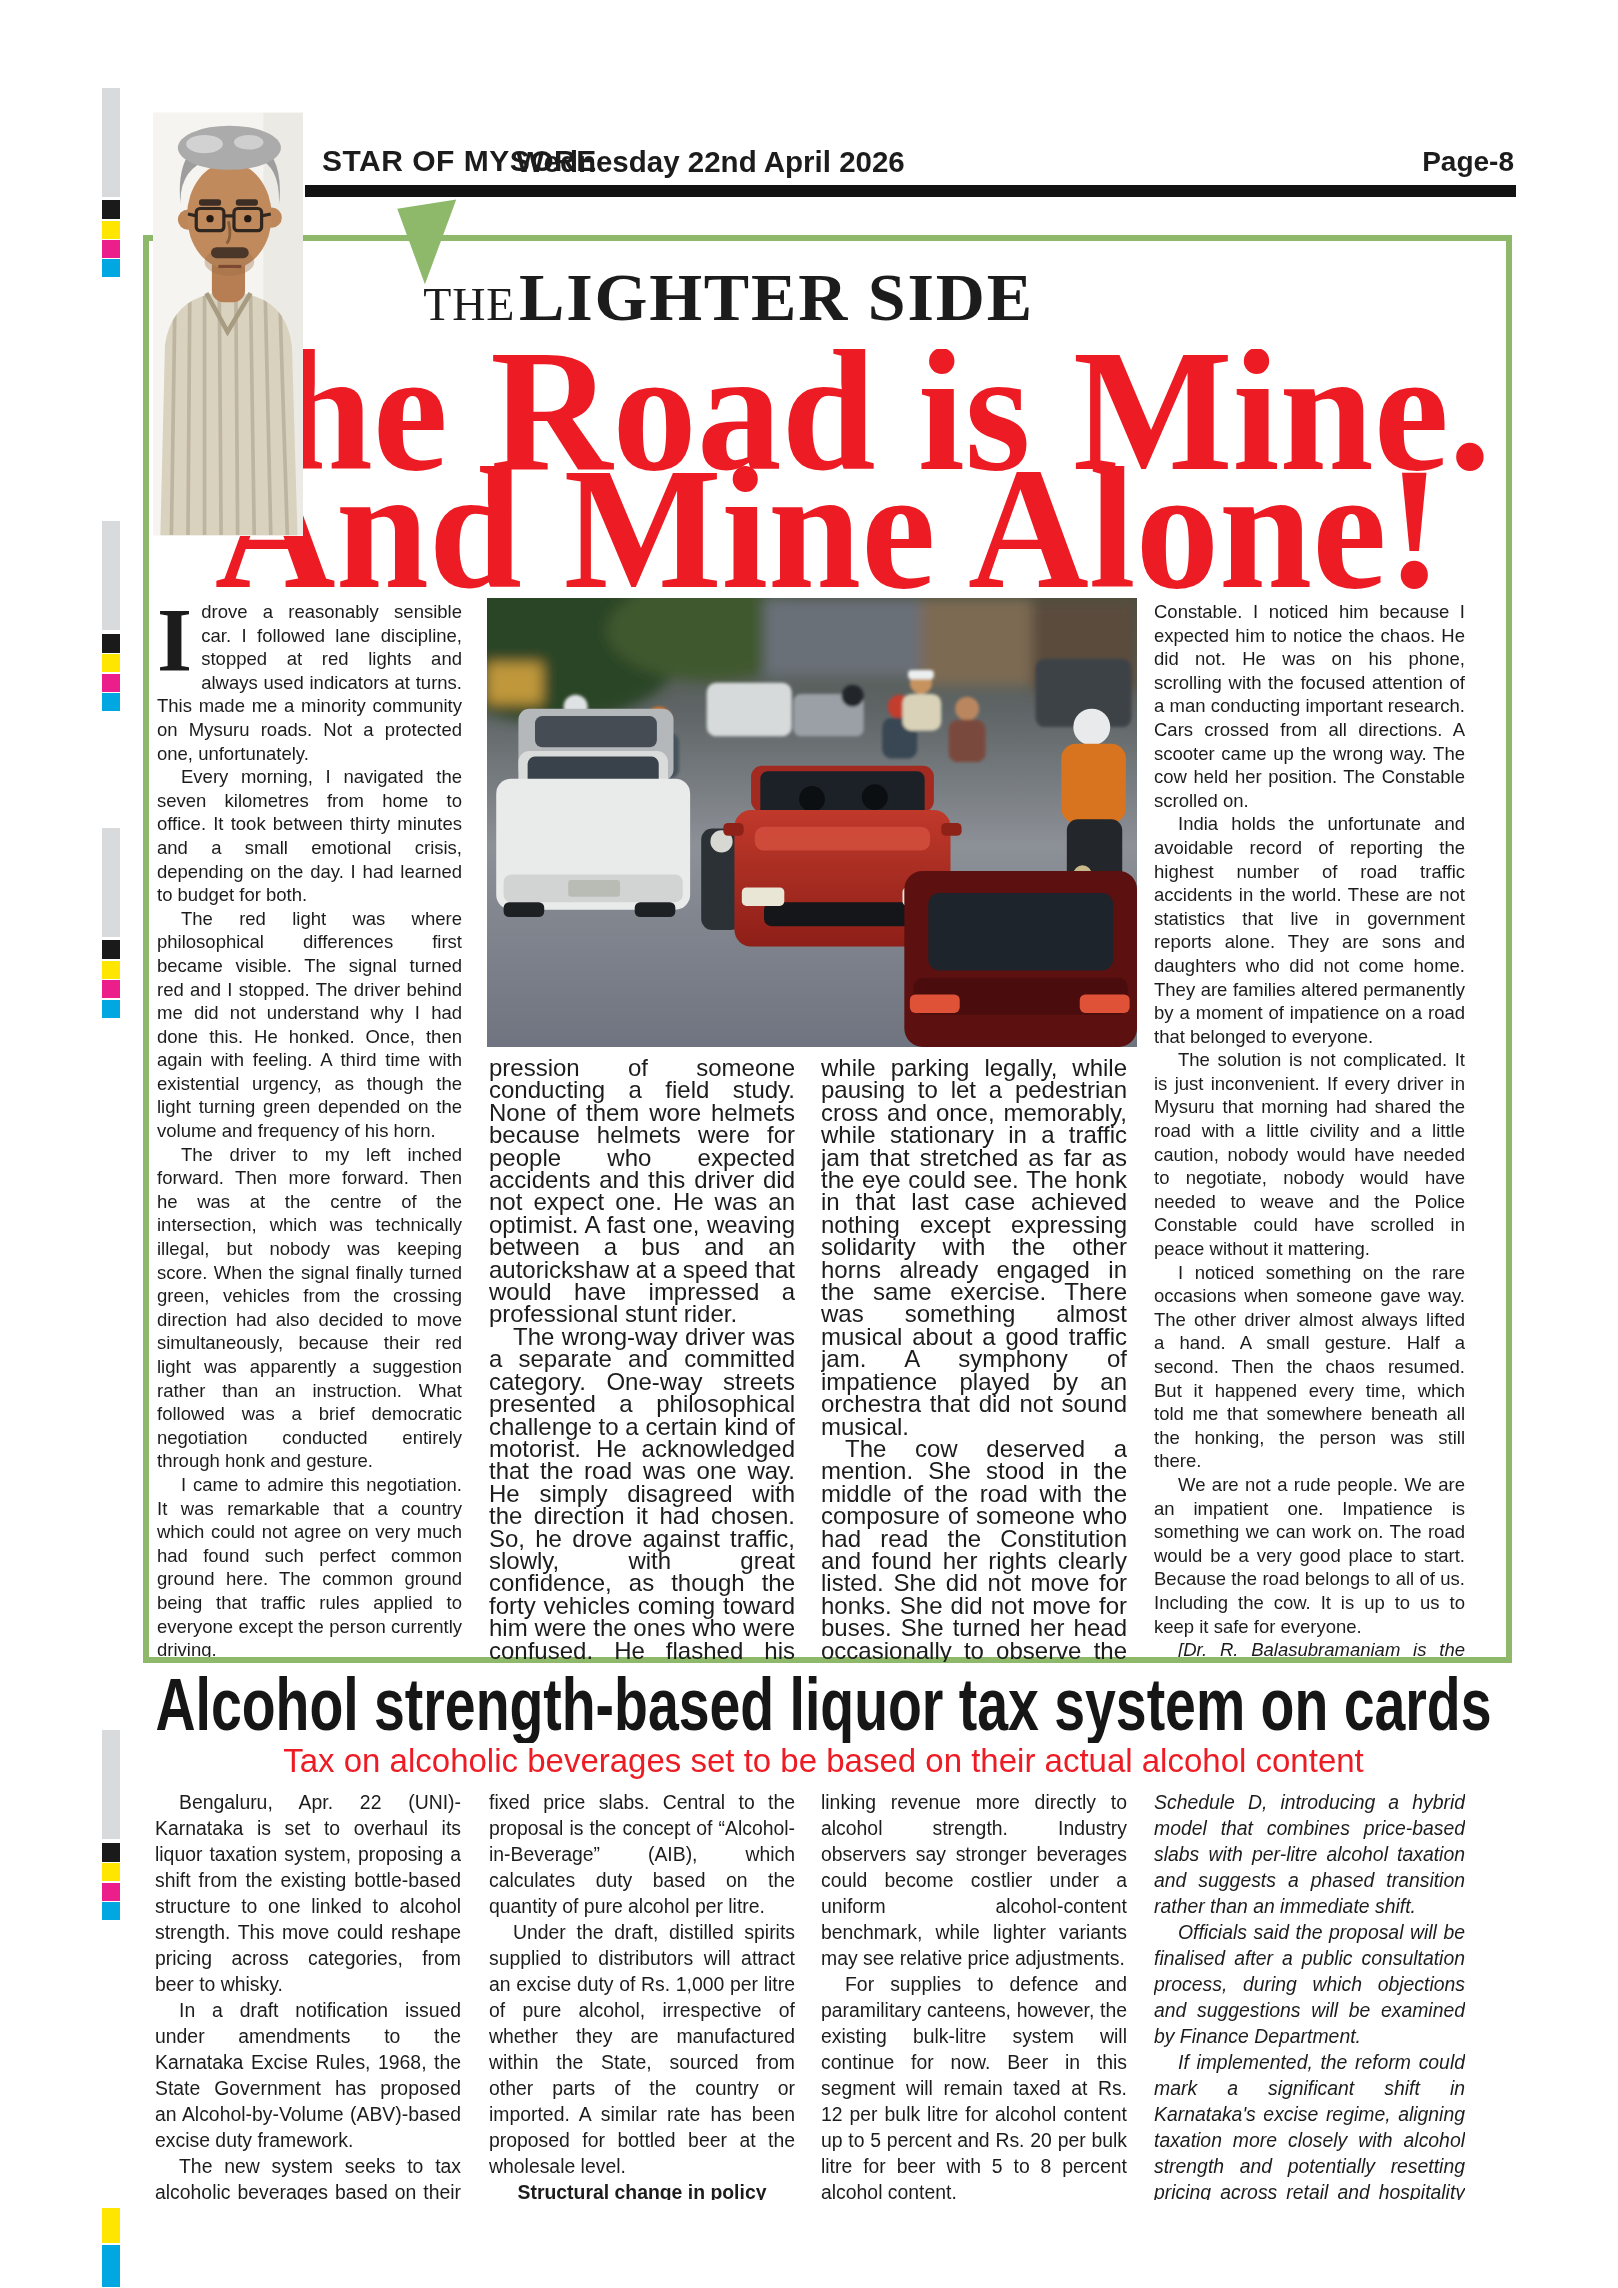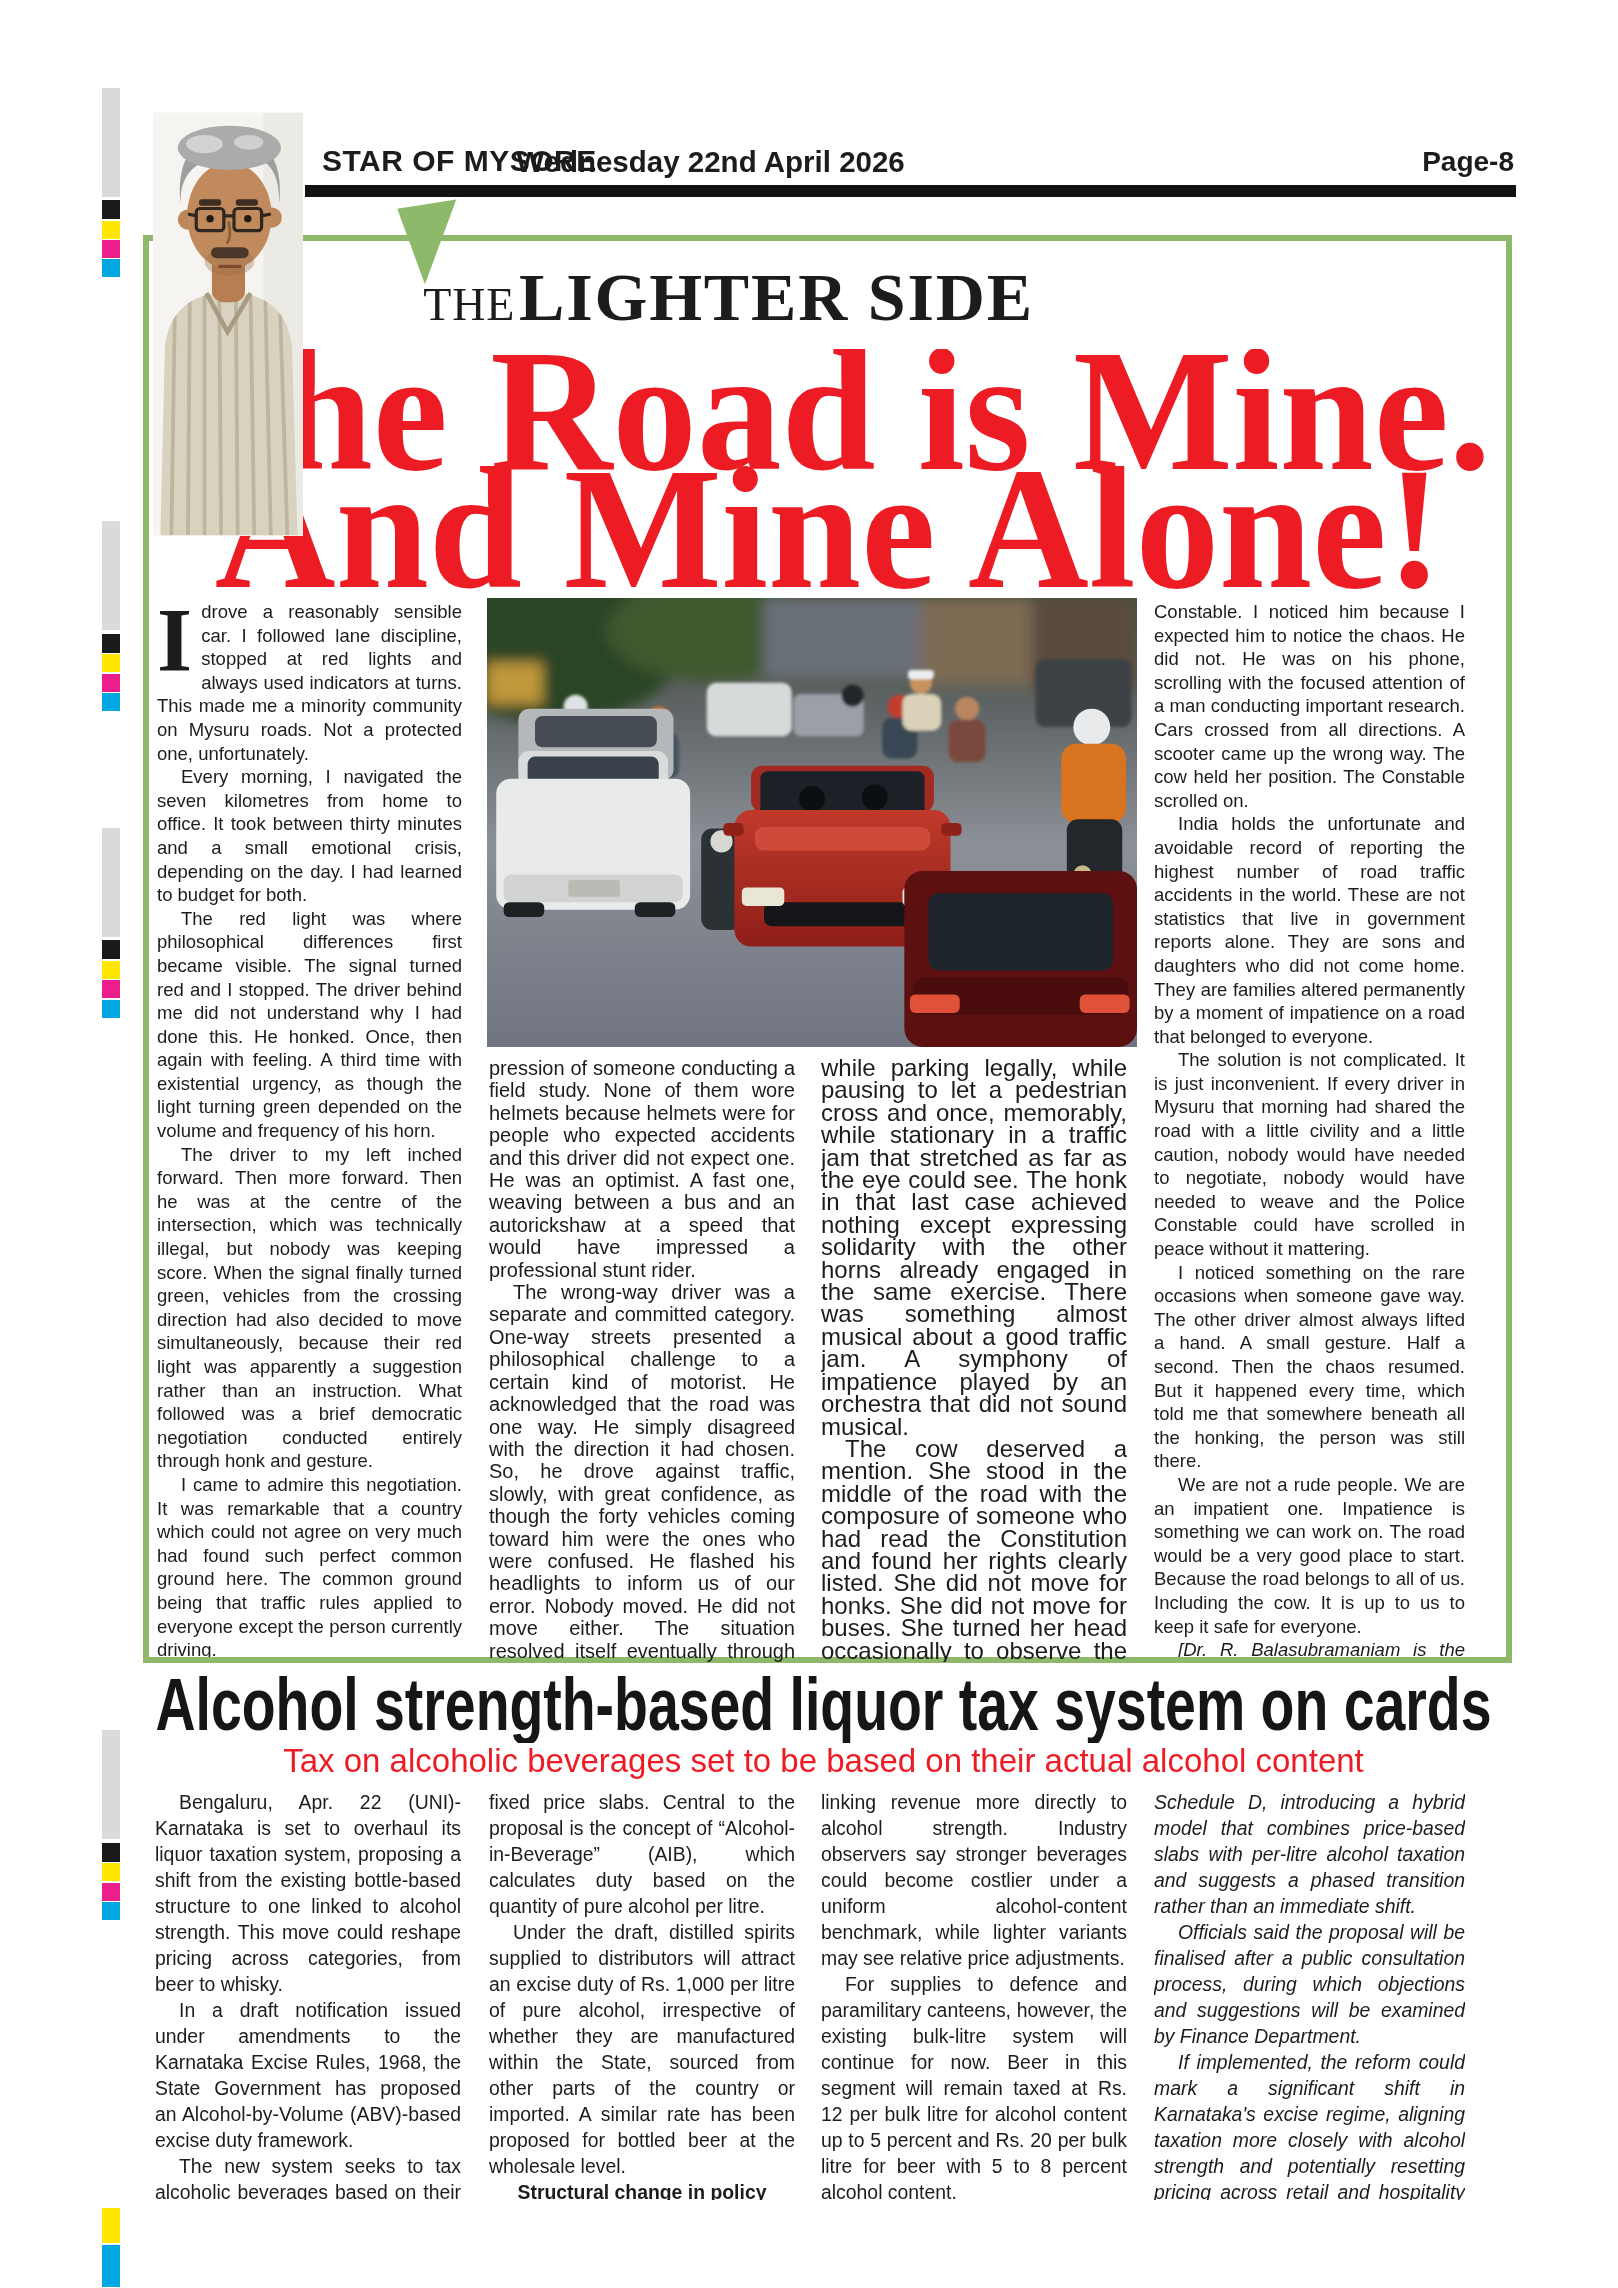--- a/index.html
+++ b/index.html
@@ -37,21 +37,21 @@
   .ls-title .the{font-size:46px;letter-spacing:0.9px;}
   .ls-title .main{font-size:68px;font-weight:bold;letter-spacing:1.8px;}
   .byline{position:absolute;left:1147px;top:318px;width:332px;font-size:27px;font-weight:bold;}
 
   .headline-svg{position:absolute;left:150px;top:349px;width:1357px;height:251px;}
   .headline-svg text{font-family:"Liberation Serif", serif;font-weight:bold;fill:var(--red);}
 
   
   .col{position:absolute;text-align:justify;font-size:18.5px;line-height:23.6px;overflow:hidden;}
   .col1{left:157px;top:600px;width:305px;height:1057px;}
-  .col2{left:489px;top:1057px;width:306px;height:605px;font-size:20px;line-height:22.4px;}
+  .col2{left:489px;top:1057px;width:306px;height:605px;font-size:24px;line-height:22.4px;}
   .col3{left:821px;top:1057px;width:306px;height:605px;font-size:24px;line-height:22.4px;}
   .col4{left:1154px;top:600px;width:311px;height:1057px;}
   .para{margin:0;text-indent:24px;}
   .cont > .para:first-child{text-indent:0;}
   .dropcap-para{text-indent:0;}
   .dropcap{float:left;font-family:"Liberation Serif", serif;font-weight:bold;font-size:90px;
     line-height:70px;margin:5.5px 9.2px 0 0;}
   .footnote{font-style:italic;}
 
   .photo{position:absolute;left:487px;top:598px;width:650px;height:449px;}

